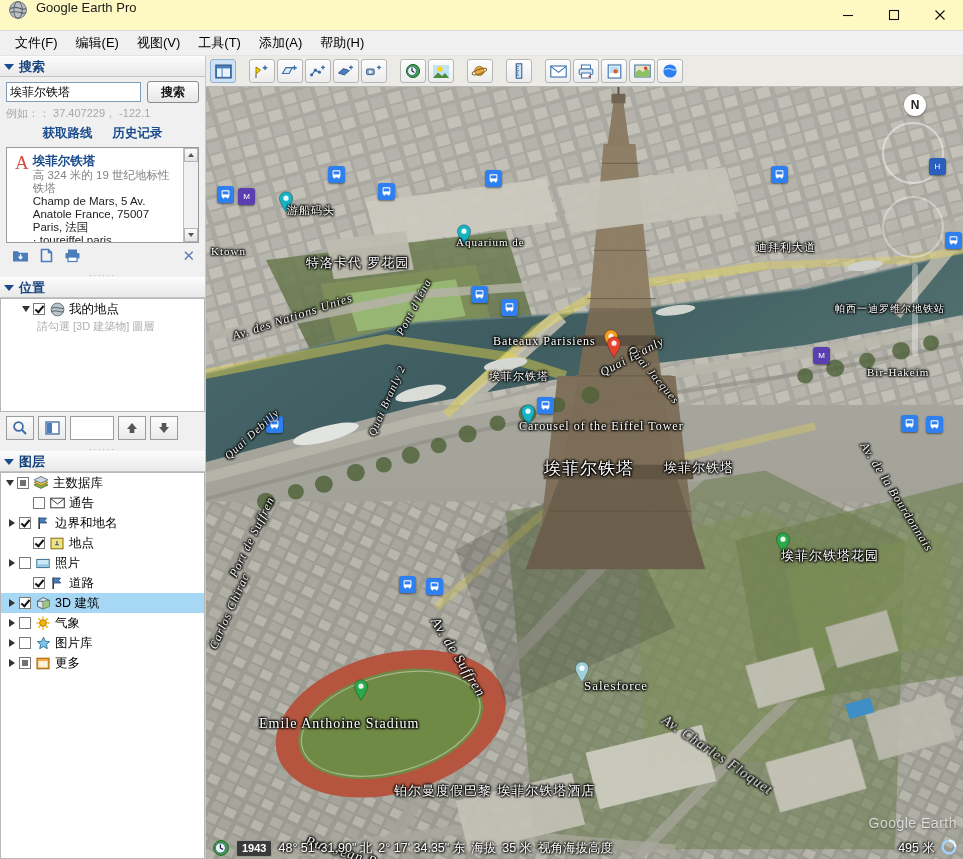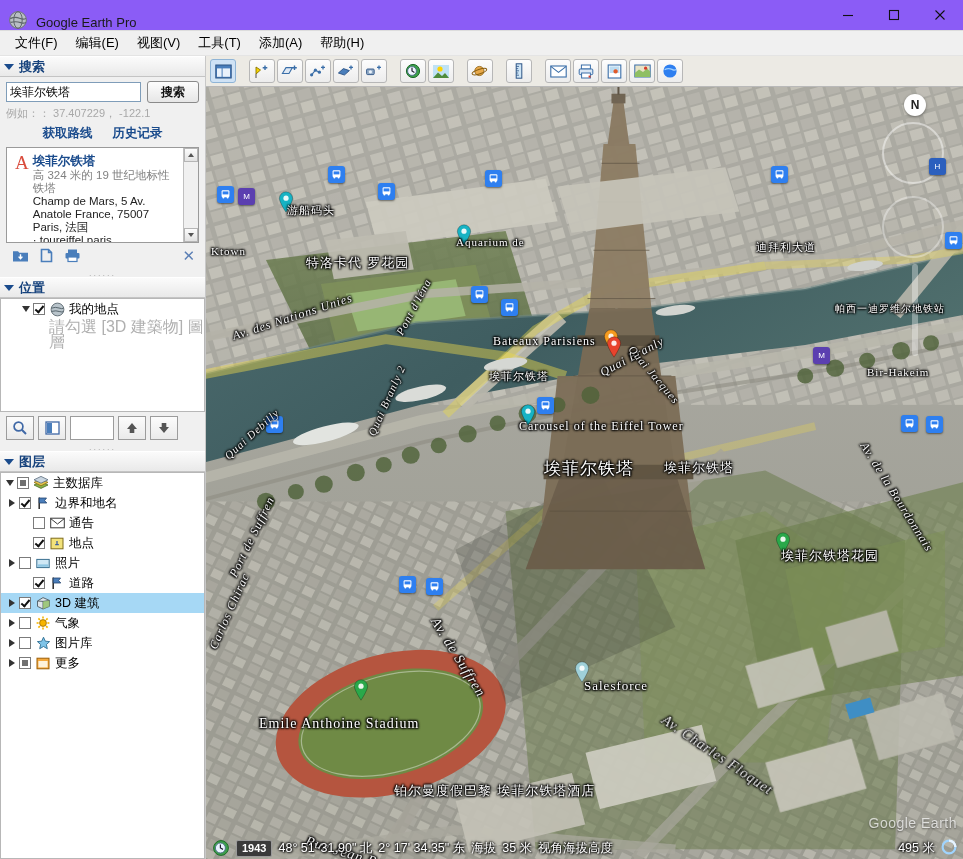--- a/index.html
+++ b/index.html
@@ -14,24 +14,24 @@
     width: 963px; height: 859px;
     position: relative;
     background: #f0f0f0;
     display: flex;
     flex-direction: column;
   }
 
   
   .titlebar {
     height: 30px;
-    background: #8b5cf6;
+    background: #fef9c3;
     border-bottom: 1px solid #dcdcdc;
     display: flex;
-    align-items: flex-end;
+    align-items: flex-start;
     flex: 0 0 30px;
     position: relative;
   }
   .titlebar .app-icon {
     width: 20px; height: 20px;
     margin-left: 8px; margin-right: 8px;
     flex: 0 0 20px;
   }
   .titlebar .title-text {
     font-size: 13px;
@@ -316,23 +316,23 @@
     background: #707070;
   }
   .icn {
     width: 16px; height: 16px;
     flex: 0 0 16px;
     margin-right: 4px;
     display: flex; align-items: center; justify-content: center;
   }
   .label-blue { color: #1133cc; font-weight: bold; }
   .sub-note {
-    font-size: 16px;
+    font-size: 11px;
     color: #b0b0b0;
-    padding-left: 48px;
+    padding-left: 36px;
     line-height: 15px;
     white-space: normal;
   }
 
   .places-toolbar {
     display: flex;
     align-items: center;
     gap: 4px;
     padding: 4px 6px;
     flex: 0 0 auto;
@@ -674,44 +674,44 @@
           <span class="icn">
             <svg width="16" height="14" viewBox="0 0 16 14">
               <path d="M1 9 L8 5.6 L15 9 L8 12.4 Z" fill="#8ab24a" stroke="#4c6b24" stroke-width=".8"></path>
               <path d="M1 6.4 L8 3 L15 6.4 L8 9.8 Z" fill="#e2c24a" stroke="#8a6d13" stroke-width=".8"></path>
               <path d="M1 3.8 L8 .4 L15 3.8 L8 7.2 Z" fill="#c9d5e0" stroke="#5b6c7c" stroke-width=".8"></path>
             </svg>
           </span>
           <span>主数据库</span>
         </div>
 
+        <div class="row" style="padding-left:18px;">
+          <span class="expander"></span>
+          <span class="chk"></span>
+          <span class="icn">
+            <svg width="15" height="12" viewBox="0 0 15 12">
+              <rect x=".7" y="1.2" width="13.6" height="9.6" fill="#fff" stroke="#3a3a3a" stroke-width="1"></rect>
+              <path d="M.7 1.6 L7.5 7 L14.3 1.6" fill="none" stroke="#3a3a3a" stroke-width="1"></path>
+            </svg>
+          </span>
+          <span>通告</span>
+        </div>
+
         <div class="row" style="padding-left:4px;">
           <span class="expander">
               <i class="arrow-r"></i>
             </span>
           <span class="chk on"></span>
           <span class="icn">
             <svg width="14" height="14" viewBox="0 0 14 14">
               <line x1="3.2" y1="1.5" x2="3.2" y2="13" stroke="#2a2a2a" stroke-width="1.5"></line>
               <path d="M3.2 2 L10.5 2 L8.6 4.6 L10.8 7 L3.2 7 Z" fill="#4a7ebb" stroke="#24456e" stroke-width=".8"></path>
             </svg>
           </span>
           <span>边界和地名</span>
-        </div>
-
-        <div class="row" style="padding-left:18px;">
-          <span class="expander"></span>
-          <span class="chk"></span>
-          <span class="icn">
-            <svg width="15" height="12" viewBox="0 0 15 12">
-              <rect x=".7" y="1.2" width="13.6" height="9.6" fill="#fff" stroke="#3a3a3a" stroke-width="1"></rect>
-              <path d="M.7 1.6 L7.5 7 L14.3 1.6" fill="none" stroke="#3a3a3a" stroke-width="1"></path>
-            </svg>
-          </span>
-          <span>通告</span>
         </div>
 
         <div class="row" style="padding-left:18px;">
           <span class="expander"></span>
           <span class="chk on"></span>
           <span class="icn">
             <svg width="14" height="13" viewBox="0 0 14 13">
               <rect x="1" y="1.2" width="12" height="10.6" fill="#f2e27a" stroke="#7e6c1c" stroke-width="1"></rect>
               <path d="M7 4 L7 7.6 M5.2 7.6 L8.8 7.6" stroke="#3e5fa0" stroke-width="1.3"></path>
             </svg>

